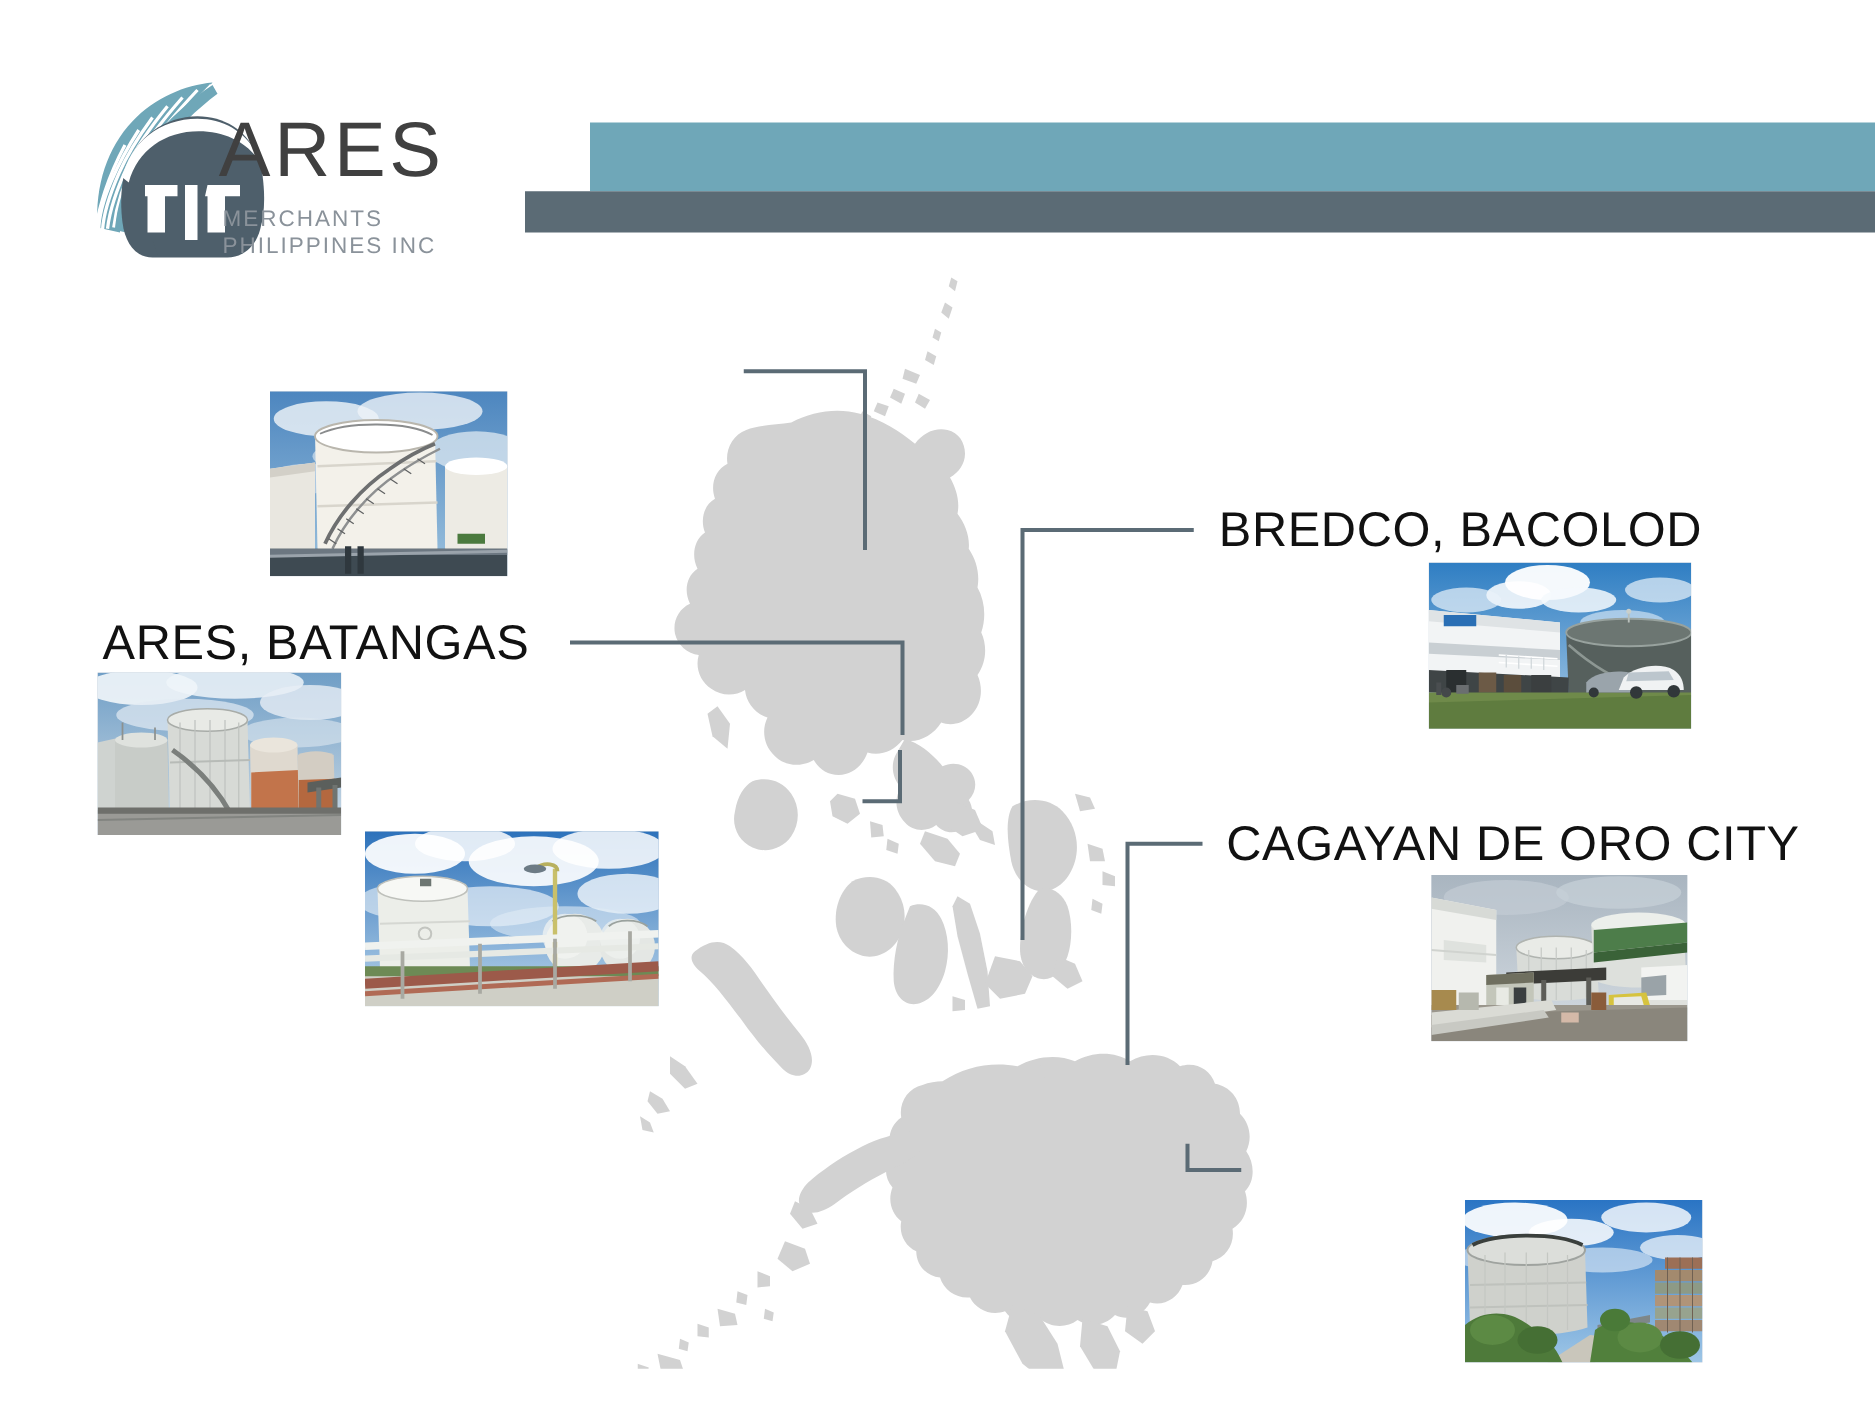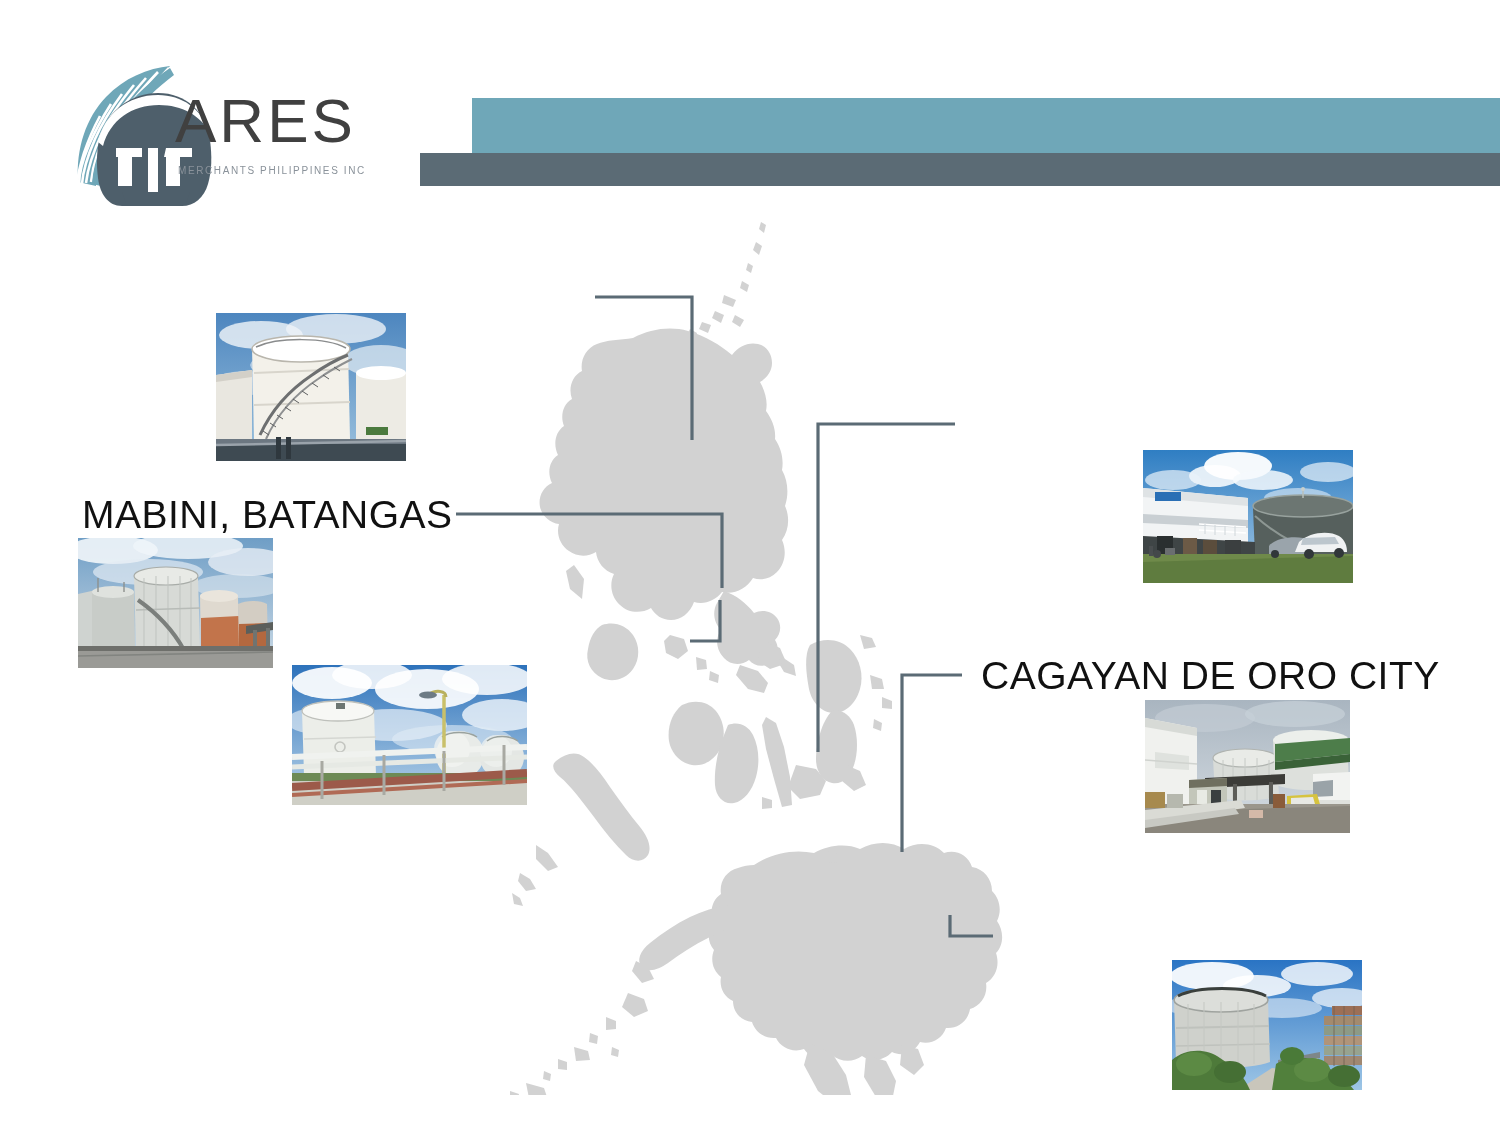--- a/index.html
+++ b/index.html
@@ -18,21 +18,21 @@
   .logo svg{display:block;}
   .logo-word{
     position:absolute;left:105px;top:28px;
     font-family:"Liberation Sans","DejaVu Sans",sans-serif;
     font-size:62px;letter-spacing:3px;color:#404040;font-weight:400;
     line-height:1;
   }
   .logo-sub{
     position:absolute;left:108px;top:103px;
     font-family:"Liberation Sans","DejaVu Sans",sans-serif;
-    font-size:10px;letter-spacing:1.6px;color:#8a929a;
+    font-size:18px;letter-spacing:1.6px;color:#8a929a;
   }
 
   
   .map{position:absolute;left:510px;top:205px;width:520px;height:890px;}
   .map svg{display:block;width:100%;height:100%;}
 
   
   .leaders{position:absolute;inset:0;width:1500px;height:1125px;pointer-events:none;}
 
   
@@ -288,23 +288,24 @@
 
       <path d="M955 424 L818 424 L818 752"></path>
 
       <path d="M962 675 L902 675 L902 852"></path>
 
       <path d="M993 936 L950 936 L950 915"></path>
     </g>
   </svg>
 
 
-  <div class="label" style="left:82px;top:495px;">MABINI, BATANGAS</div>
-
-
+  <div class="label" style="left:82px;top:495px;">ARES, BATANGAS</div>
+
+
+  <div class="label" style="left:975px;top:405px;">BREDCO, BACOLOD</div>
 
   <div class="label" style="left:981px;top:656px;">CAGAYAN DE ORO CITY</div>
 
 
   <div class="photo" style="left:216px;top:313px;width:190px;height:148px;">
     <svg viewBox="0 0 190 148" preserveAspectRatio="none">
       <defs>
         <linearGradient id="skyA" x1="0" y1="0" x2="0" y2="1">
           <stop offset="0" stop-color="#4d86bf"></stop>
             <stop offset="1" stop-color="#9cc2de"></stop>

